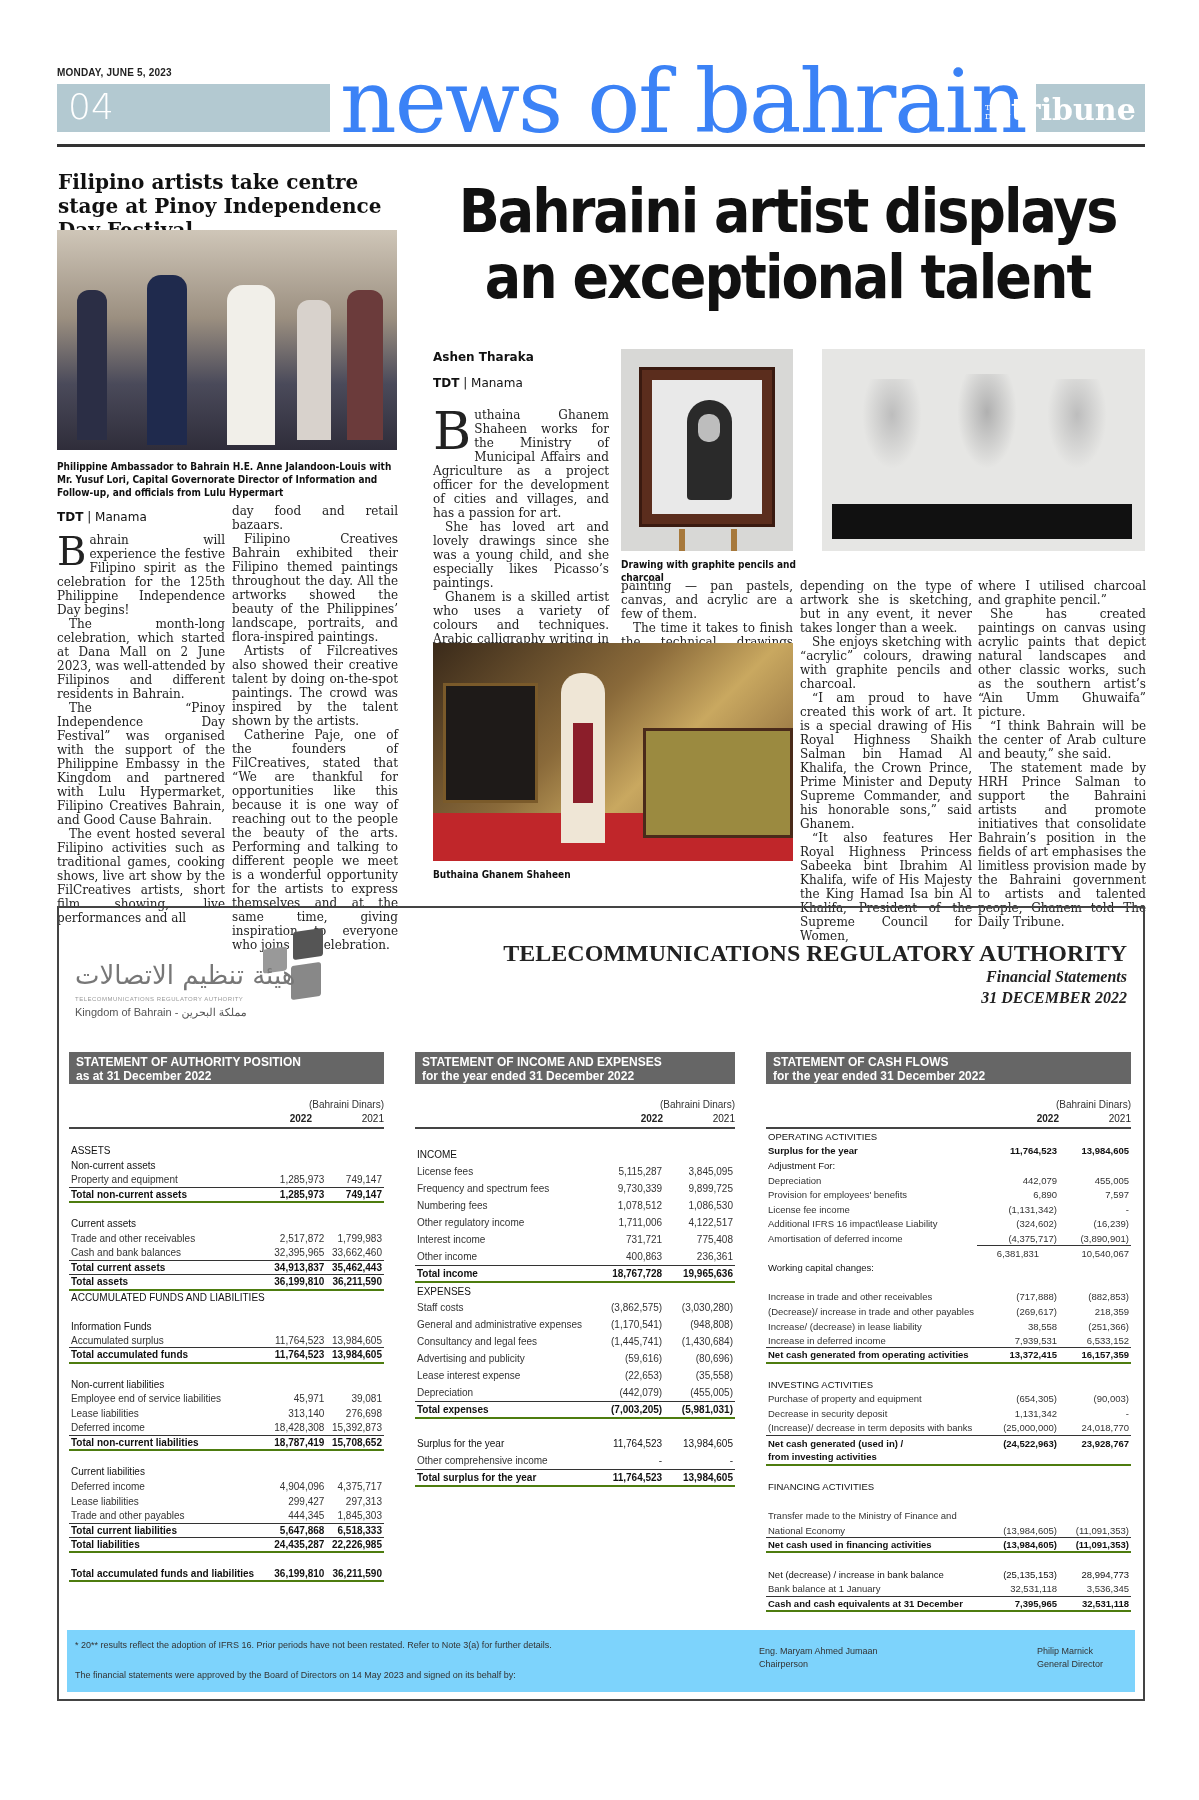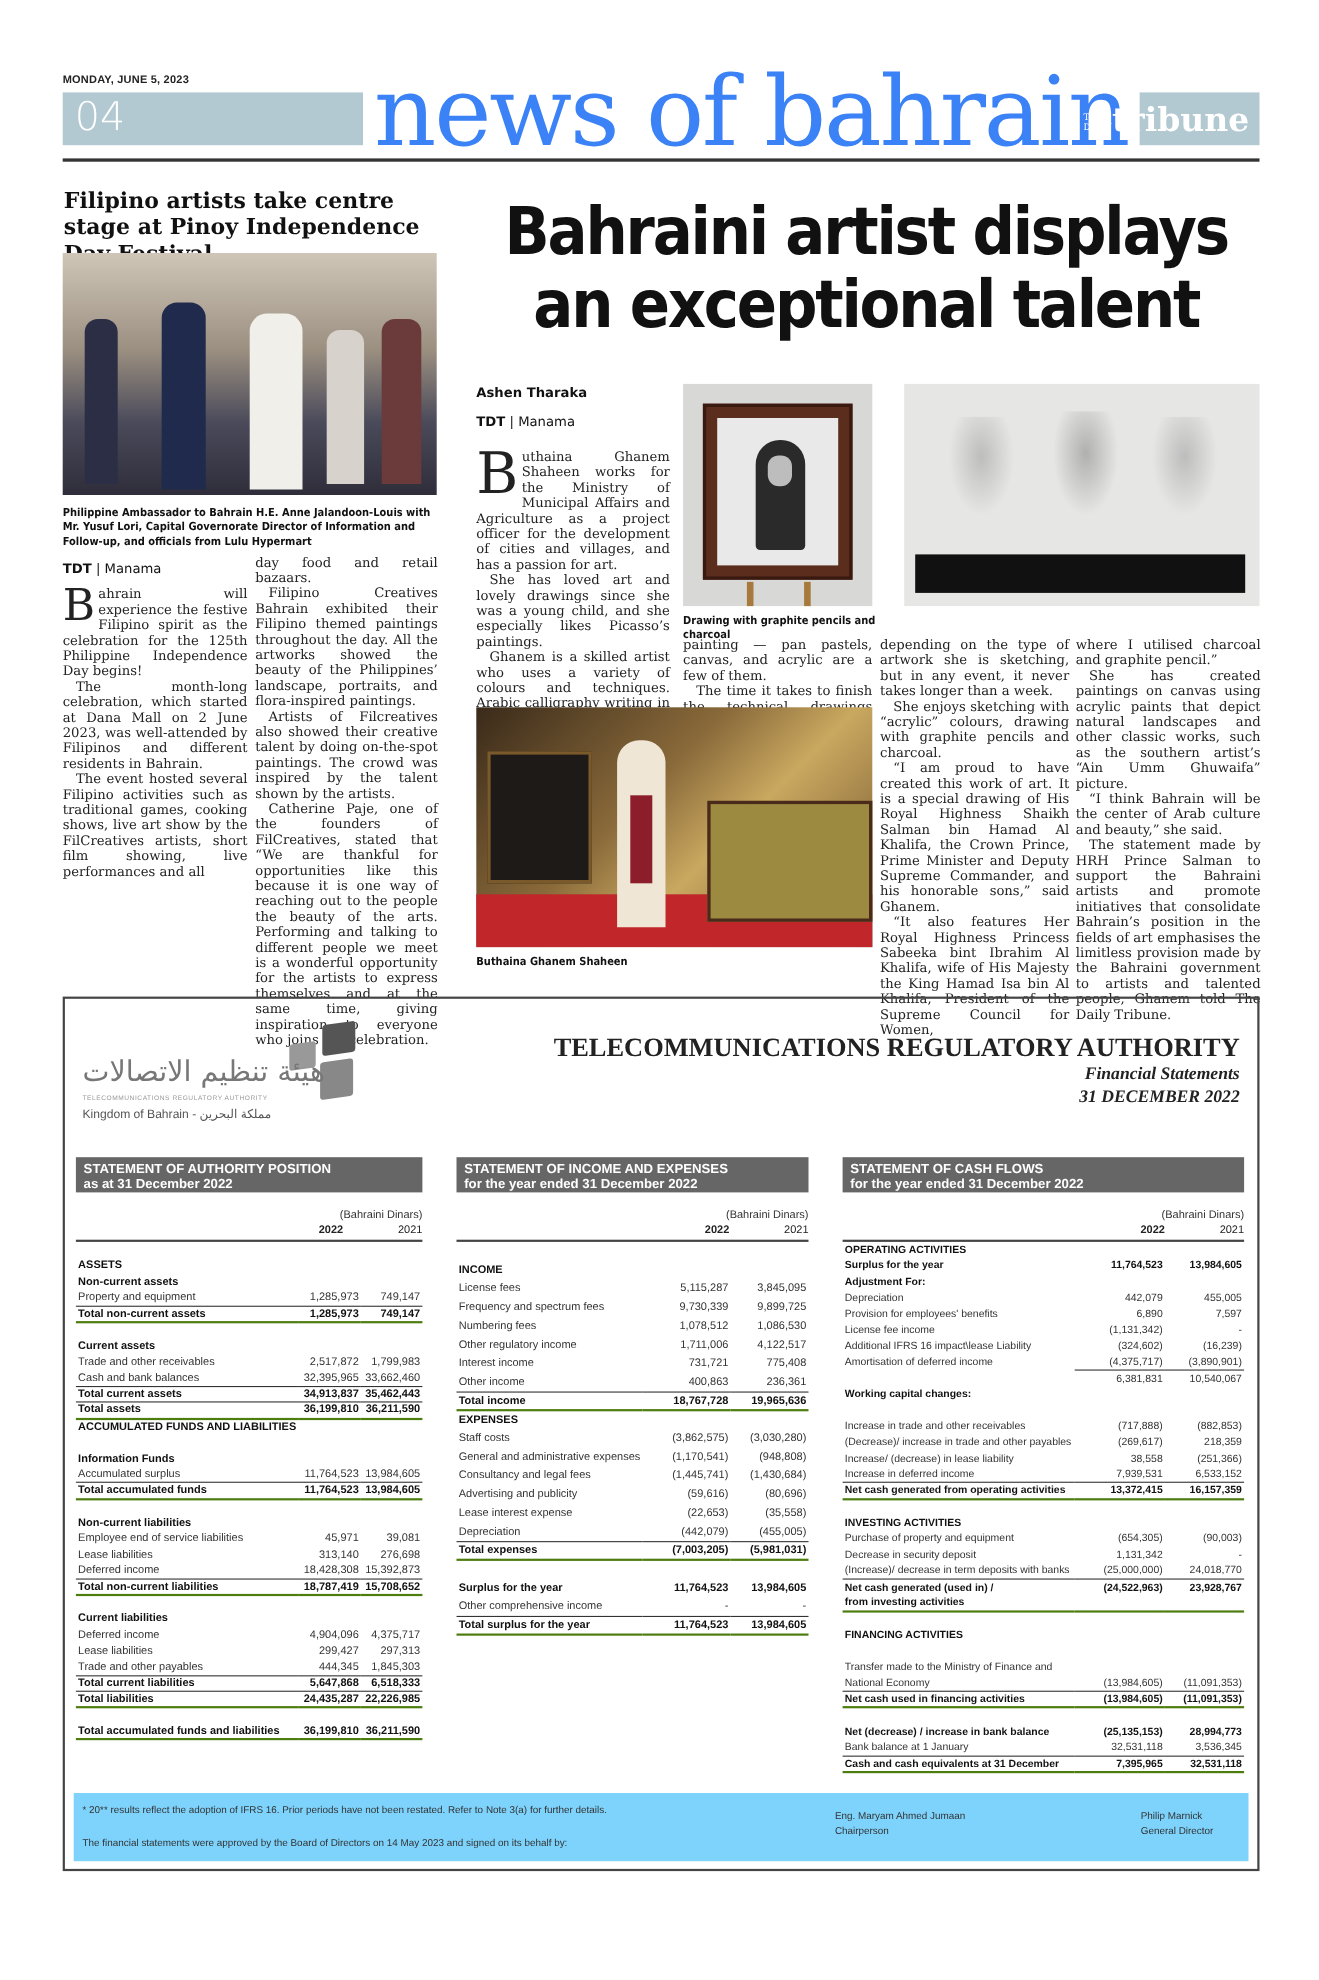--- a/index.html
+++ b/index.html
@@ -30,21 +30,21 @@
 .tra-title{right:72px;top:940px;font:bold 24px "Liberation Serif",serif;color:#222;text-align:right}
 .tra-sub{right:72px;top:966px;font:italic bold 16px "Liberation Serif",serif;color:#222;text-align:right;line-height:21px}
 .sect-hdr{background:#666;color:#fff;font:bold 12px "Liberation Sans",sans-serif;line-height:14px;padding:3px 7px;height:32px}
 table.fin{border-collapse:collapse;font:10px "Liberation Sans",sans-serif;color:#333;width:100%}
 table.fin td{padding:0 2px;height:14.6px;white-space:nowrap}
 table.fin td.n{text-align:right;width:82px}
 table.fin td.n2{text-align:right;width:72px}
 table.fin tr.b td{font-weight:bold;color:#111}
 table.fin tr.tl td{border-top:1px solid #333}
 table.fin tr.bl td{border-bottom:2px solid #4d7c0f}
-table.fin tr.hd td{font-weight:bold;color:#111}
+table.fin tr.hd td{font-weight:normal;color:#111}
 .unit{font:10px "Liberation Sans",sans-serif;text-align:right;color:#333}
 .yrs{font:10px "Liberation Sans",sans-serif;display:flex;justify-content:flex-end;border-bottom:2px solid #444;padding-bottom:3px}
 .yrs span{display:inline-block;text-align:right}
 .footer-box{left:67px;top:1630px;width:1068px;height:62px;background:#7dd3fc;font:9px "Liberation Sans",sans-serif;color:#333}
 </style>
 </head>
 <body>
 
 <div class="abs masthead-date">MONDAY, JUNE 5, 2023</div>
 <div class="abs masthead-bar"></div>
@@ -59,20 +59,21 @@
   <div style="position:absolute;left:90px;top:45px;width:40px;height:170px;background:#1f2a4d;border-radius:14px 14px 0 0"></div>
   <div style="position:absolute;left:170px;top:55px;width:48px;height:160px;background:#f1efe9;border-radius:16px 16px 0 0"></div>
   <div style="position:absolute;left:240px;top:70px;width:34px;height:140px;background:#d8d2cc;border-radius:12px 12px 0 0"></div>
   <div style="position:absolute;left:290px;top:60px;width:36px;height:150px;background:#6b3b3b;border-radius:12px 12px 0 0"></div>
 </div>
 <div class="abs caption" style="left:57px;top:460px;width:340px">Philippine Ambassador to Bahrain H.E. Anne Jalandoon-Louis with Mr. Yusuf Lori, Capital Governorate Director of Information and Follow-up, and officials from Lulu Hypermart</div>
 <div class="abs byline" style="left:57px;top:510px"><b>TDT</b> <span>| Manama</span></div>
 <div class="abs col" style="left:57px;top:533px;width:168px">
   <p class="drop"><span class="dropcap">B</span><span>ahrain will experience the festive Filipino spirit as the celebration for the 125th Philippine Independence Day begins!</span></p>
   <p>The month-long celebration, which started at Dana Mall on 2 June 2023, was well-attended by Filipinos and different residents in Bahrain.</p>
+  <p>The “Pinoy Independence Day Festival” was organised with the support of the Philippine Embassy in the Kingdom and partnered with Lulu Hypermarket, Filipino Creatives Bahrain, and Good Cause Bahrain.</p>
   <p>The event hosted several Filipino activities such as traditional games, cooking shows, live art show by the FilCreatives artists, short film showing, live performances and all</p>
 </div>
 <div class="abs col" style="left:232px;top:504px;width:166px">
   <p style="text-indent:0">day food and retail bazaars.</p>
   <p>Filipino Creatives Bahrain exhibited their Filipino themed paintings throughout the day. All the artworks showed the beauty of the Philippines’ landscape, portraits, and flora-inspired paintings.</p>
   <p>Artists of Filcreatives also showed their creative talent by doing on-the-spot paintings. The crowd was inspired by the talent shown by the artists.</p>
   <p>Catherine Paje, one of the founders of FilCreatives, stated that “We are thankful for opportunities like this because it is one way of reaching out to the people the beauty of the arts. Performing and talking to different people we meet is a wonderful opportunity for the artists to express themselves and at the same time, giving inspiration to everyone who joins the celebration.</p>
 </div>
 
 <div class="abs h-main">Bahraini artist displays an exceptional talent</div>
@@ -483,21 +484,21 @@
           <td class="n">(324,602)</td>
           <td class="n2">(16,239)</td>
         </tr>
         <tr class="">
           <td> Amortisation of deferred income</td>
           <td class="n">(4,375,717)</td>
           <td class="n2">(3,890,901)</td>
         </tr>
         <tr class="">
           <td></td>
-          <td class="n" style="border-top: 1px solid rgb(51, 51, 51);">6,381,831</td>
+          <td class="n" style="border-top: 1px solid rgb(51, 51, 51); text-align: center;">6,381,831</td>
           <td class="n2" style="border-top: 1px solid rgb(51, 51, 51);">10,540,067</td>
         </tr>
         <tr class="hd">
           <td>Working capital changes:</td>
           <td class="n"></td>
           <td class="n2"></td>
         </tr>
         <tr class="sp" style="height: 10px;">
           <td></td>
           <td class="n"></td>

